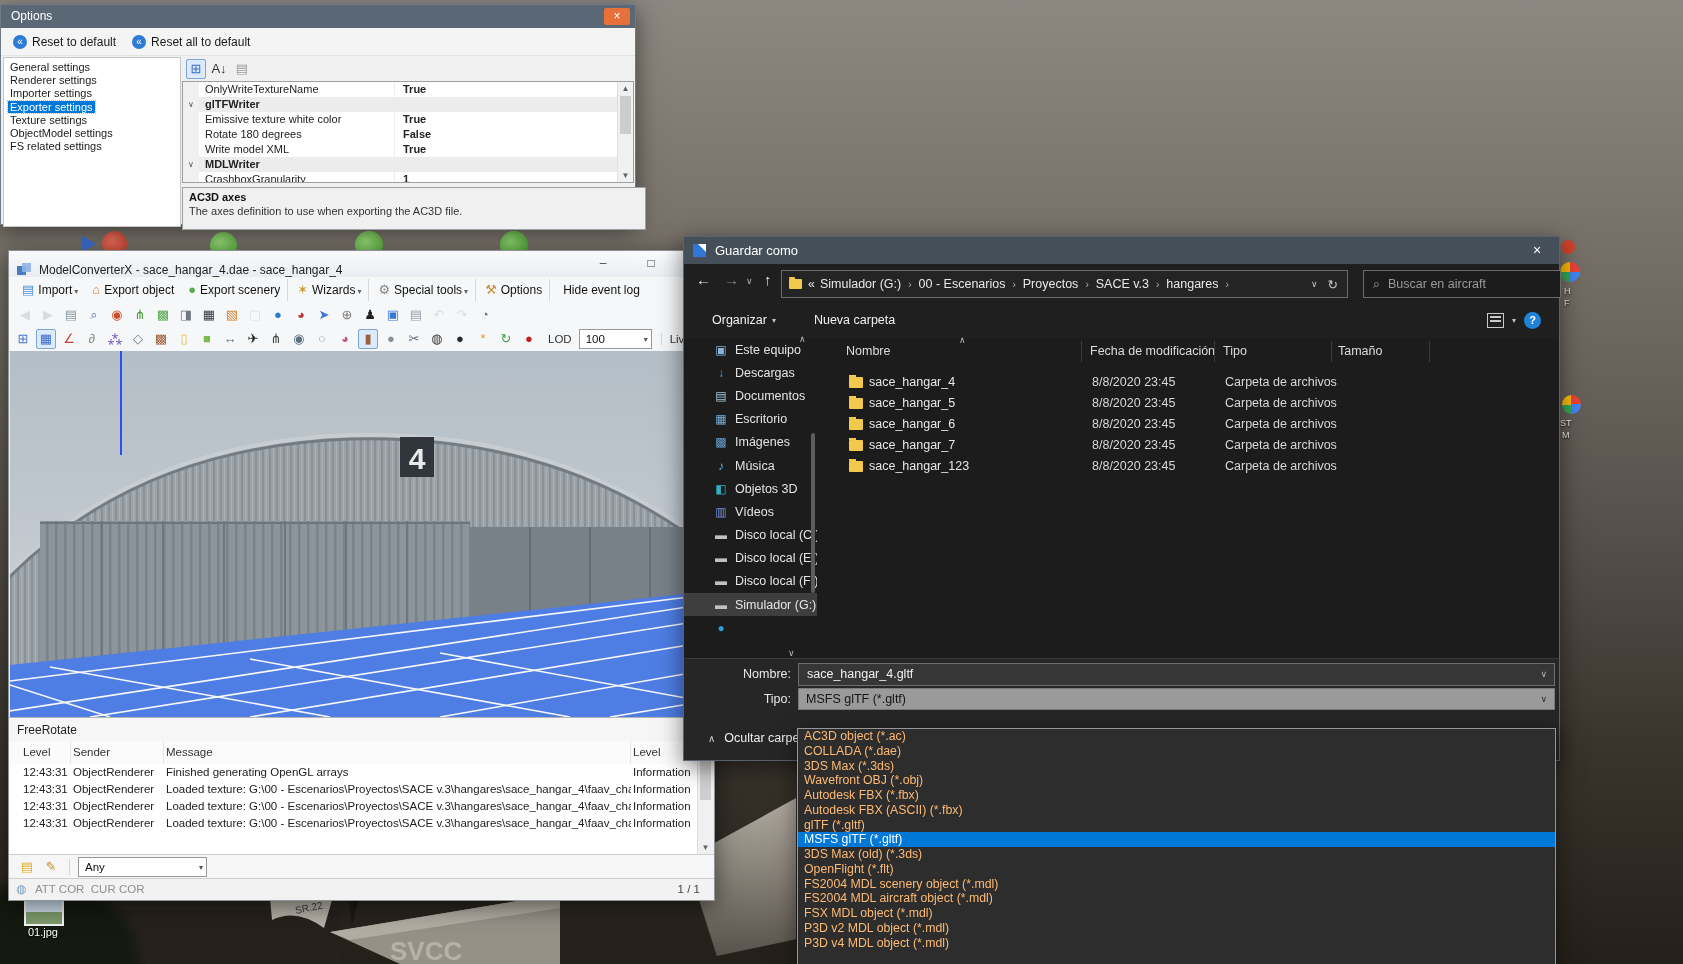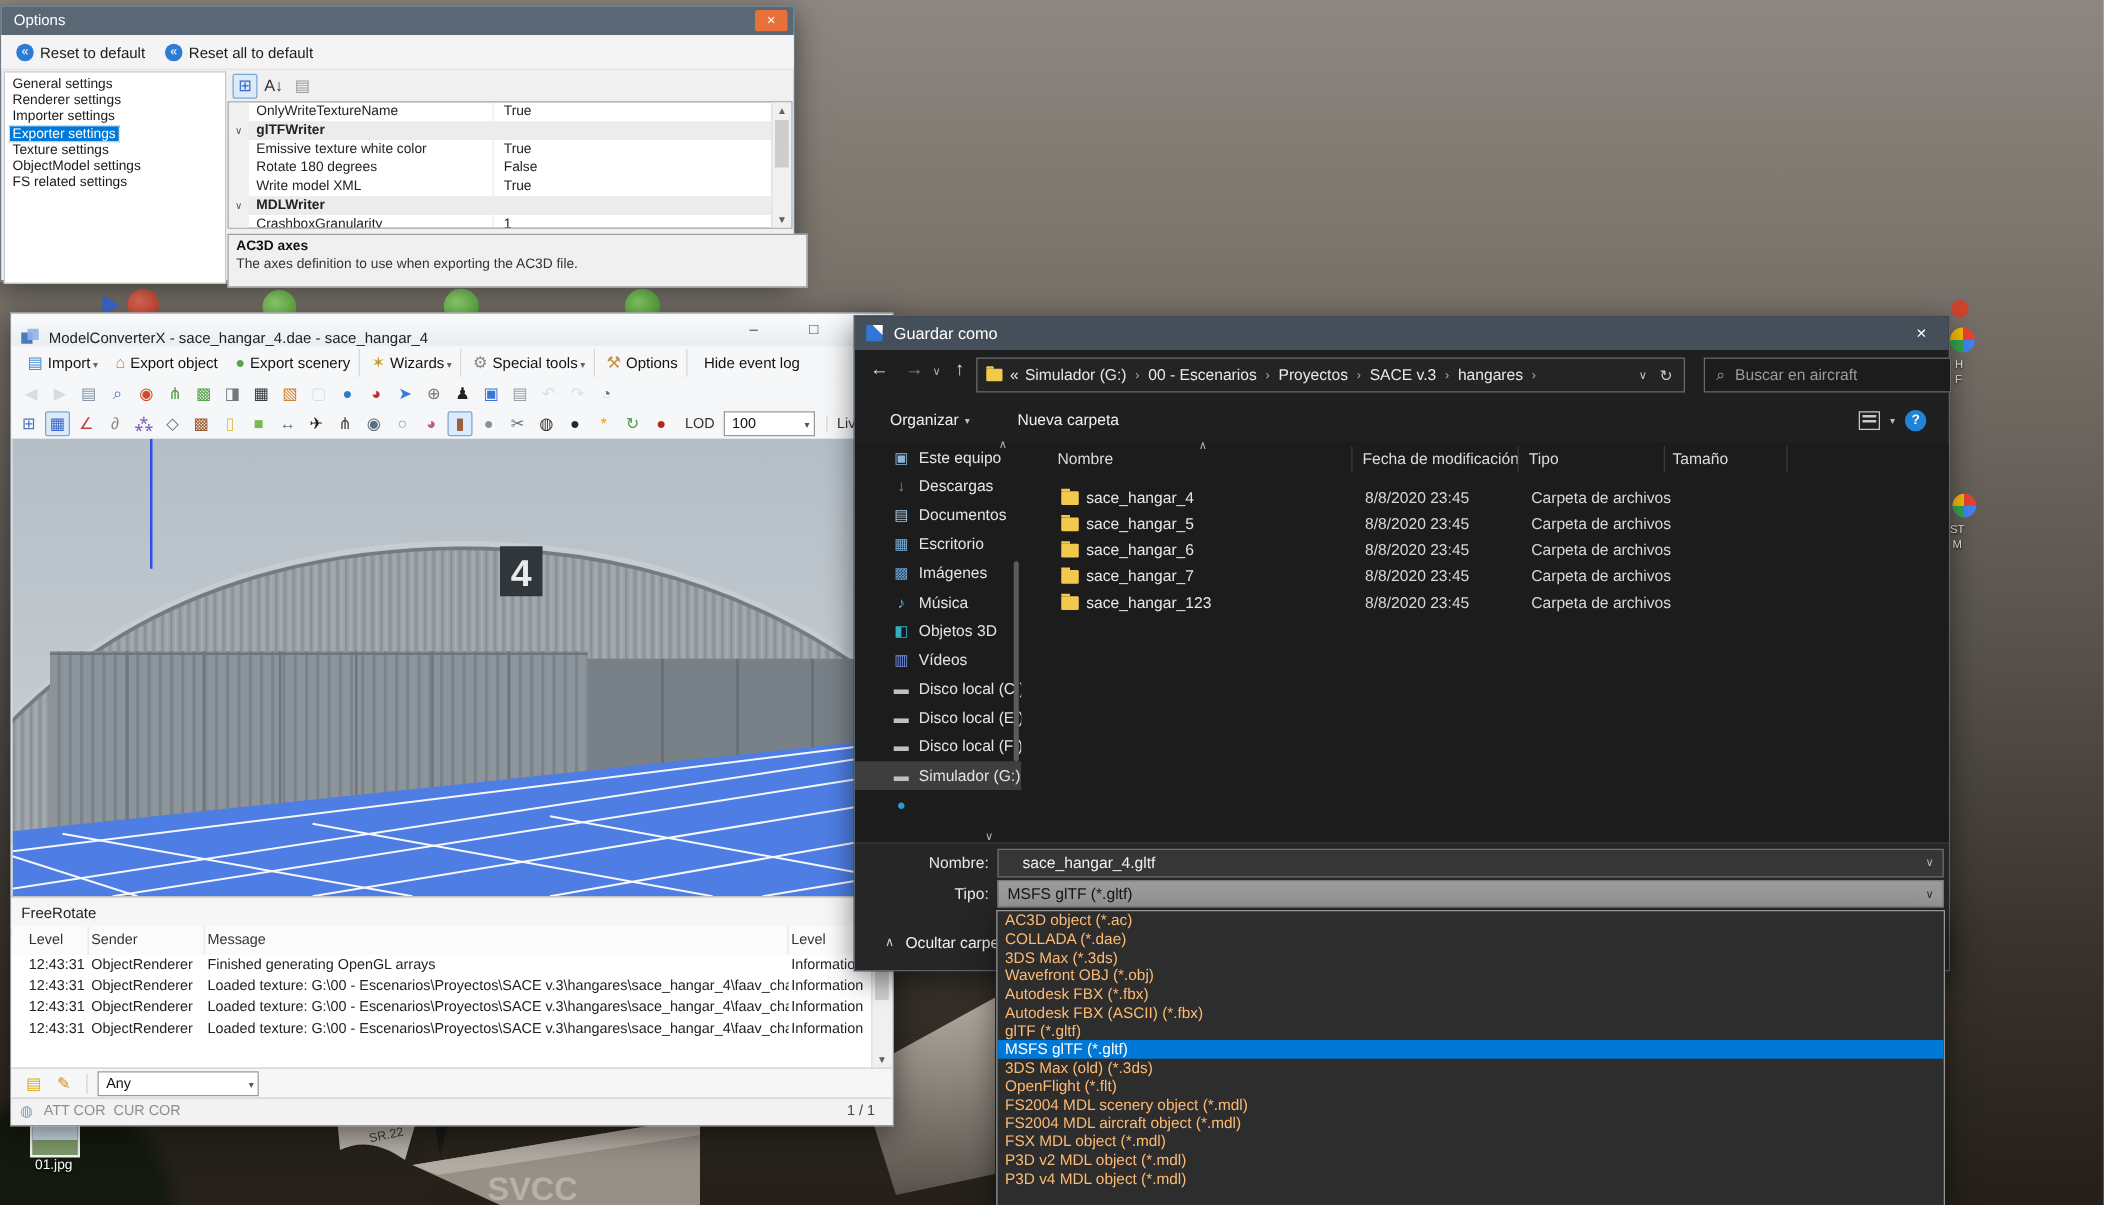--- a/index.html
+++ b/index.html
@@ -40,21 +40,21 @@
   #ow-list{position:absolute;left:2px;top:52px;width:176px;height:165px;background:#fff;border:1px solid #c6c6c6;font-size:11px;color:#1a1a1a;padding-top:3px;}
   .ow-item{height:13.2px;line-height:13.2px;padding-left:4px;white-space:nowrap;}
   .ow-item span.lbl{padding:0 2px;}
   .ow-item.sel span.lbl{background:#0078d7;color:#fff;outline:1px dotted #9cc3e8;}
   #pg-panel{position:absolute;left:181px;top:52px;width:452px;height:126px;}
   #pg-tools{position:absolute;left:0;top:0;height:24px;display:flex;align-items:center;gap:3px;padding-left:4px;}
   #pg-rows{position:absolute;left:0;top:24px;right:0;bottom:0;background:#fff;border:1px solid #9aa0a6;overflow:hidden;}
   .pg-row{display:grid;grid-template-columns:16px 196px 1fr;height:15px;line-height:15px;font-size:11px;color:#222;}
   .pg-gutter{background:#f0f0f0;text-align:center;font-size:8px;color:#555;}
   .pg-name{padding-left:6px;border-right:1px solid #ececec;white-space:nowrap;overflow:hidden;}
-  .pg-val{padding-left:8px;font-weight:normal;white-space:nowrap;}
+  .pg-val{padding-left:8px;font-weight:bold;white-space:nowrap;}
   .pg-row.pg-cat{background:#ececec;}
   .pg-row.pg-cat .pg-name{font-weight:bold;border-right:none;}
   #pg-scroll{position:absolute;right:1px;top:25px;bottom:1px;width:15px;background:#f0f0f0;border-left:1px solid #e0e0e0;}
   .sb-arrow{position:absolute;left:0;width:15px;text-align:center;font-size:8px;color:#606060;}
   #pg-thumb{position:absolute;left:2px;top:14px;width:11px;height:38px;background:#cdcdcd;}
   #pg-desc{position:absolute;left:181px;top:182px;width:450px;height:35px;background:#f0f0f0;border:1px solid #9aa0a6;padding:3px 6px;}
   #pg-desc .t{font-size:11px;font-weight:bold;color:#111;}
   #pg-desc .d{font-size:11px;color:#333;margin-top:2px;}
   
   #mcx-win{left:8px;top:250px;width:705px;height:649px;background:#f0f0f0;border:1px solid #8f9499;z-index:10;}
@@ -84,21 +84,21 @@
   .log-row span{font-size:11.5px;color:#222;line-height:17px;white-space:nowrap;overflow:hidden;padding-left:2px;display:block;}
   #log-scroll{position:absolute;left:688px;top:490px;width:16px;height:113px;background:#f0f0f0;border-left:1px solid #dcdcdc;}
   #log-thumb{position:absolute;left:2px;top:15px;width:11px;height:44px;background:#cfcfcf;}
   #mcx-filterbar{position:absolute;left:0;top:603px;right:0;height:24px;background:#f6f6f6;border-top:1px solid #cfcfcf;display:flex;align-items:center;padding-left:8px;gap:4px;}
   .flt-sep{height:16px;border-left:1px solid #d4d4d4;margin:0 4px;}
   #mcx-statusbar{position:absolute;left:0;top:627px;right:0;height:21px;background:#f2f2f2;border-top:1px solid #cfcfcf;}
   #status-left{position:absolute;left:26px;top:0;font-size:11.5px;color:#8f8f8f;line-height:21px;white-space:pre;}
   #status-right{position:absolute;right:14px;top:0;font-size:11.5px;color:#444;line-height:21px;}
   #bulb{position:absolute;left:7px;top:3px;font-size:12px;color:#7a9ac0;}
   
-  #save-dlg{left:683px;top:252px;width:875px;height:523px;background:#1f1f1f;border:1px solid #5a636d;z-index:30;}
+  #save-dlg{left:683px;top:236px;width:875px;height:523px;background:#1f1f1f;border:1px solid #5a636d;z-index:30;}
   #sd-title{position:absolute;left:0;top:0;right:0;height:27px;background:#454f5a;display:flex;align-items:center;}
   #sd-ico{width:13px;height:13px;margin-left:9px;background:#2f76d6;position:relative;}
   #sd-ico::after{content:"";position:absolute;right:0;top:0;border:4px solid #fff;border-left-color:transparent;border-bottom-color:transparent;}
   #sd-title .ttl{font-size:13px;color:#fff;margin-left:9px;}
   #sd-close{position:absolute;right:0;top:0;width:44px;height:27px;color:#fff;font-size:14px;text-align:center;line-height:27px;}
   #sd-nav{position:absolute;left:0;top:27px;right:0;height:38px;}
   .nav-ico{position:absolute;top:7px;font-size:15px;}
   #addr-bar{position:absolute;left:97px;top:6px;width:565px;height:26px;background:#242424;border:1px solid #6b6b6b;display:flex;align-items:center;font-size:12.5px;color:#e8e8e8;}
   .mini-folder{width:13px;height:10px;background:#f2c94c;border-radius:1px;position:relative;margin:0 6px 0 7px;flex:none;}
   .mini-folder::before{content:"";position:absolute;left:0;top:-2px;width:6px;height:2px;background:#f2c94c;border-radius:1px 1px 0 0;}
@@ -131,21 +131,21 @@
   #fl-sort{position:absolute;left:127px;top:-3px;font-size:9px;color:#b8b8b8;}
   #fl-rows{position:absolute;left:0;top:34px;right:0;bottom:0;}
   .fl-row{position:relative;height:21px;}
   .fl-row .folder{position:absolute;left:17px;top:5px;width:14px;height:11px;background:#f2c94c;border-radius:1px;}
   .fl-row .folder::before{content:"";position:absolute;left:0;top:-2px;width:7px;height:2px;background:#f2c94c;}
   .fl-row .nm{position:absolute;left:37px;font-size:12.5px;color:#e8e8e8;line-height:21px;}
   .fl-row .dt{position:absolute;left:260px;font-size:12.5px;color:#d8d8d8;line-height:21px;}
   .fl-row .tp{position:absolute;left:393px;font-size:12.5px;color:#d8d8d8;line-height:21px;}
   #sd-footer{position:absolute;left:0;top:421px;right:0;bottom:0;background:#262626;border-top:1px solid #3a3a3a;}
   .ft-label{position:absolute;left:0;width:107px;text-align:right;font-size:12.5px;color:#e8e8e8;}
-  #name-input{position:absolute;left:114px;top:4px;right:4px;height:21px;background:#363636;border:1px solid #6e6e6e;font-size:12.5px;color:#f0f0f0;line-height:21px;padding-left:19px;}
+  #name-input{position:absolute;left:114px;top:4px;right:4px;height:21px;background:#363636;border:1px solid #6e6e6e;font-size:12.5px;color:#f0f0f0;line-height:21px;padding-left:8px;}
   #type-combo{position:absolute;left:114px;top:29px;right:4px;height:20px;background:#9a9a9a;border:1px solid #7a7a7a;font-size:12.5px;color:#141414;line-height:20px;padding-left:7px;}
   .combo-car{position:absolute;right:7px;top:0;font-size:9px;}
   #hide-folders{position:absolute;left:24px;top:72px;display:flex;align-items:center;gap:9px;font-size:12.5px;color:#f0f0f0;}
   #hide-folders .chev{font-size:10px;color:#d0d0d0;}
   
   #type-dd{left:797px;top:728px;width:757px;height:236px;background:#2d2d2d;border:1px solid #969696;z-index:60;overflow:hidden;}
   .dd-item{height:14.75px;line-height:14.75px;font-size:12.3px;color:#fdba74;padding-left:6px;white-space:nowrap;}
   .dd-item.sel{background:#0078d7;color:#fff;}
 </style>
 </head>

